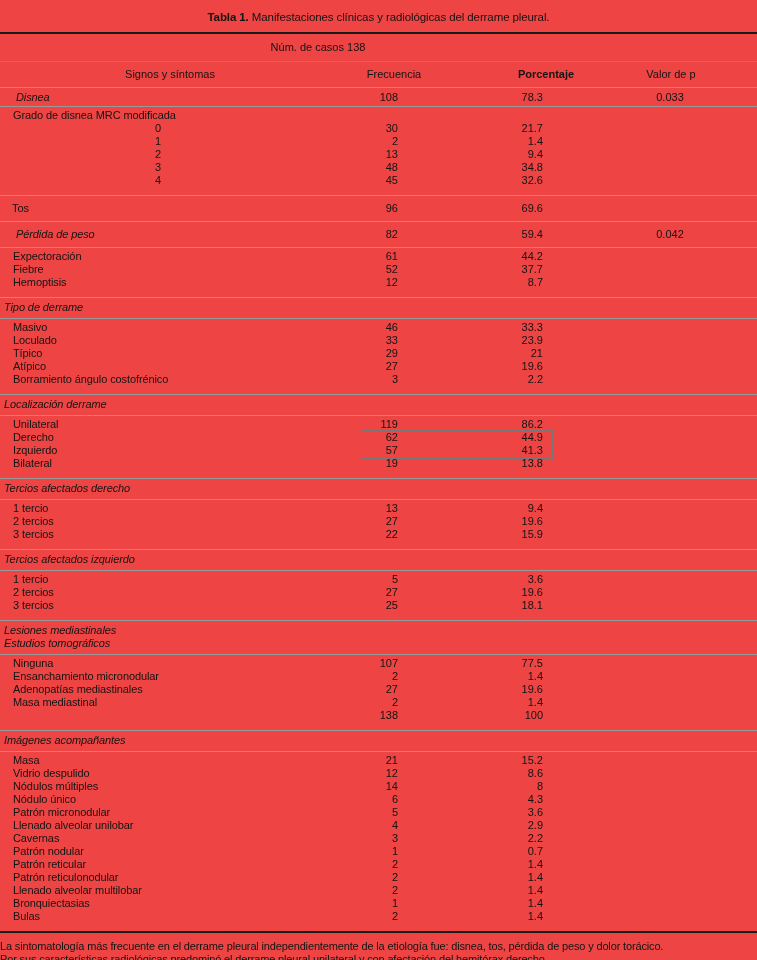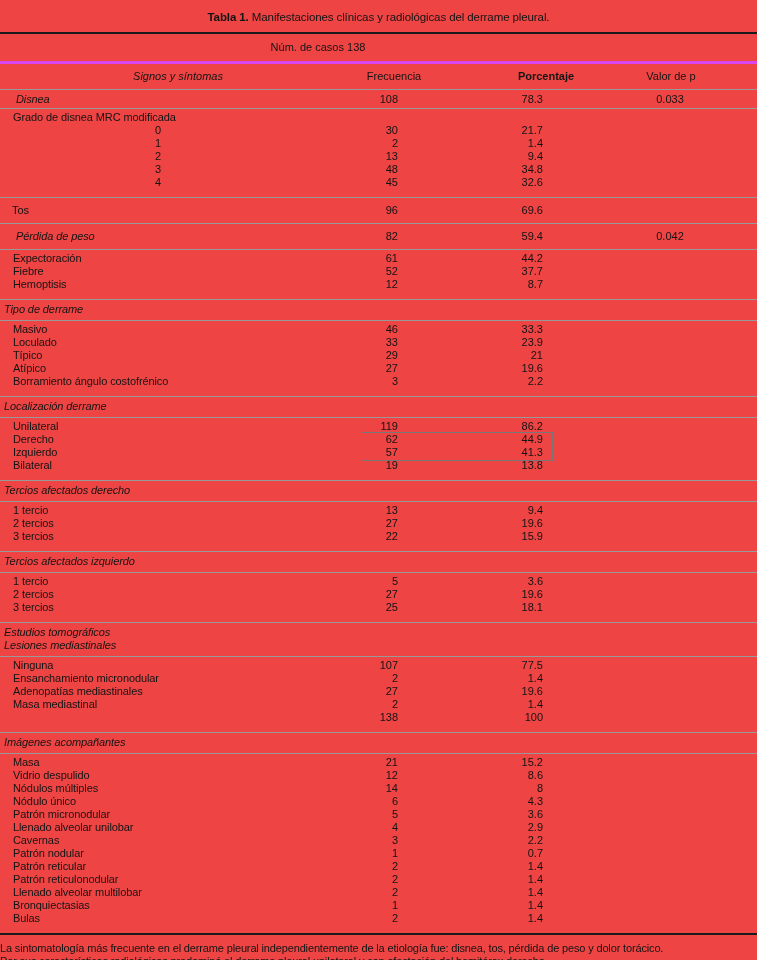--- a/index.html
+++ b/index.html
@@ -16,26 +16,26 @@
     font-size:11.5px;letter-spacing:-0.1px;
   }
   .title .bold{font-weight:bold;}
 
   .table{
     margin-top:6px;
     border-top:2px solid #1a1a1a;
     border-bottom:2px solid #1a1a1a;
   }
 
-  .num-row{position:relative;height:27px;line-height:27px;border-bottom:3px solid #d946ef;}
+  .num-row{position:relative;height:27px;line-height:27px;border-bottom:1px solid #d946ef;}
   .num-row span{position:absolute;left:0;top:0;width:636px;text-align:center;}
 
   .header-row{position:relative;height:25px;line-height:25px;border-bottom:1px solid #999;}
   .header-row span{position:absolute;top:0;text-align:center;}
-  .hdr-c1{left:8px;width:340px;font-style:italic;}
+  .hdr-c1{left:0;width:340px;}
   .hdr-c2{left:330px;width:128px;}
   .hdr-c3{left:482px;width:128px;font-weight:bold;}
   .hdr-c4{left:607px;width:128px;}
 
   .section{position:relative;border-bottom:1px solid #999;}
   #sections .section:last-child{border-bottom:none;}
   .kind-single .trow{height:18px;line-height:18px;}
   .kind-single-tall .trow{height:25px;line-height:25px;}
   .kind-label{padding:3px 0 4px;}
   .kind-group{padding:2px 0 8px;}
@@ -156,22 +156,22 @@
         </div>
         <div class="section kind-label">
           <div class="trow"><span class="label lbl-section">Tercios afectados izquierdo</span></div>
         </div>
         <div class="section kind-group">
           <div class="trow"><span class="label lbl-item">1 tercio</span><span class="val freq">5</span><span class="val pct">3.6</span></div>
           <div class="trow"><span class="label lbl-item">2 tercios</span><span class="val freq">27</span><span class="val pct">19.6</span></div>
           <div class="trow"><span class="label lbl-item">3 tercios</span><span class="val freq">25</span><span class="val pct">18.1</span></div>
         </div>
         <div class="section kind-label">
+          <div class="trow"><span class="label lbl-section">Lesiones mediastinales</span></div>
           <div class="trow"><span class="label lbl-section">Estudios tomográficos</span></div>
-          <div class="trow"><span class="label lbl-section">Lesiones mediastinales</span></div>
         </div>
         <div class="section kind-group">
           <div class="trow"><span class="label lbl-item">Ninguna</span><span class="val freq">107</span><span class="val pct">77.5</span></div>
           <div class="trow"><span class="label lbl-item">Ensanchamiento micronodular</span><span class="val freq">2</span><span class="val pct">1.4</span></div>
           <div class="trow"><span class="label lbl-item">Adenopatías mediastinales</span><span class="val freq">27</span><span class="val pct">19.6</span></div>
           <div class="trow"><span class="label lbl-item">Masa mediastinal</span><span class="val freq">2</span><span class="val pct">1.4</span></div>
           <div class="trow"><span class="label lbl-item"></span><span class="val freq">138</span><span class="val pct">100</span></div>
         </div>
         <div class="section kind-label">
           <div class="trow"><span class="label lbl-section">Imágenes acompañantes</span></div>

